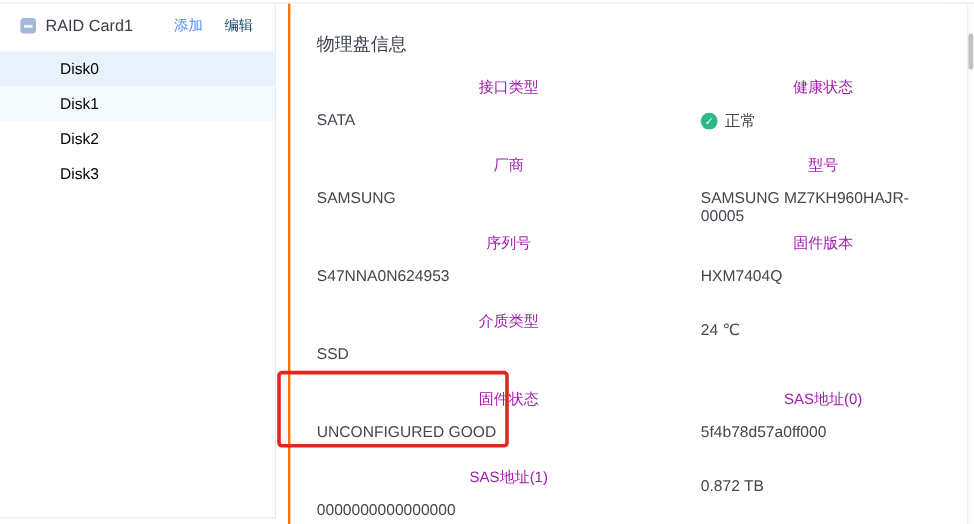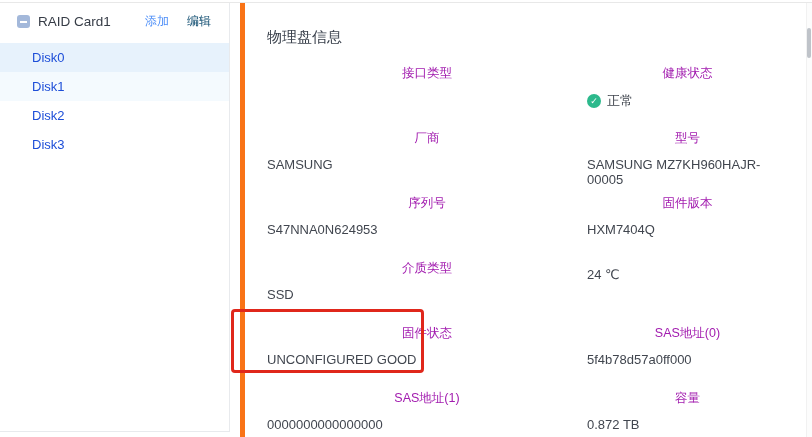--- a/index.html
+++ b/index.html
@@ -17,28 +17,28 @@
   .collapse-box { width:13px; height:13px; border-radius:3px; background:#a3b8da;
                   position:relative; flex:0 0 13px; cursor:pointer; }
   .collapse-box::after { content:""; position:absolute; left:3px; right:3px; top:6px;
                          height:1.5px; background:#ffffff; }
   .tree-label { font-size:13.5px; color:#363c46; margin-left:8px; flex:1 1 auto; }
   .tree-actions { display:flex; gap:18px; font-size:12px; }
   .link-add { color:#4b8df8; cursor:pointer; }
   .link-edit { color:#0c4a6e; cursor:pointer; }
 
   .disk-list { margin-top:3px; }
-  .disk-item { height:29px; line-height:29px; padding-left:32px; font-size:13px;
-               color:#1d4ed8; cursor:pointer; }
+  .disk-item { height:29px; line-height:29px; padding-left:50px; font-size:13px;
+               color:#000000; cursor:pointer; }
   .disk-item.selected { background:#e7f2fc; }
   .disk-item.hover    { background:#f4fafe; }
 
   
   .main { position:absolute; left:240px; top:3px; width:548px; height:434px;
-          background:#fff; border-left:5px solid #f97316; }
+          background:#fff; border-left:2px solid #f97316; }
   .main-title { margin:25px 0 0 22px; font-size:15px; font-weight:500; color:#3a414c; }
   .fields { margin:15px 0 0 22px; display:grid; grid-template-columns:320px 1fr;
             grid-auto-rows:65px; }
   .field-label { font-size:12.5px; color:#a21caf; padding-top:3px;text-align:center; }
   .field-value { margin-top:10px; font-size:13px; color:#41464f; display:flex; align-items:center; }
   .check-circle { width:14px; height:14px; border-radius:50%; background:#2cb98c;
                   display:inline-flex; align-items:center; justify-content:center;
                   margin-right:6px; flex:0 0 14px; }
   .check-circle::after { content:"✓"; color:#fff; font-size:9px; line-height:1; }
 
@@ -74,20 +74,21 @@
   </div>
 </div>
 
 <div class="main">
   <div class="main-title">物理盘信息</div>
 
   <div class="fields">
 
     <div class="field">
       <div class="field-label">接口类型</div>
+      <div class="field-value">SATA</div>
     </div>
 
     <div class="field">
       <div class="field-label">健康状态</div>
       <div class="field-value">
         <span class="check-circle"></span>
         <span>正常</span>
       </div>
     </div>
 
@@ -129,21 +130,20 @@
       <div class="field-label">SAS地址(0)</div>
       <div class="field-value">5f4b78d57a0ff000</div>
     </div>
 
     <div class="field">
       <div class="field-label">SAS地址(1)</div>
       <div class="field-value">0000000000000000</div>
     </div>
 
     <div class="field">
-      <div class="field-label">容量</div>
       <div class="field-value">0.872 TB</div>
     </div>
 
   </div>
 </div>
 
 <div class="annotation-rect"></div>
 
 <div class="scroll-track"></div>
 <div class="scroll-thumb"></div>

